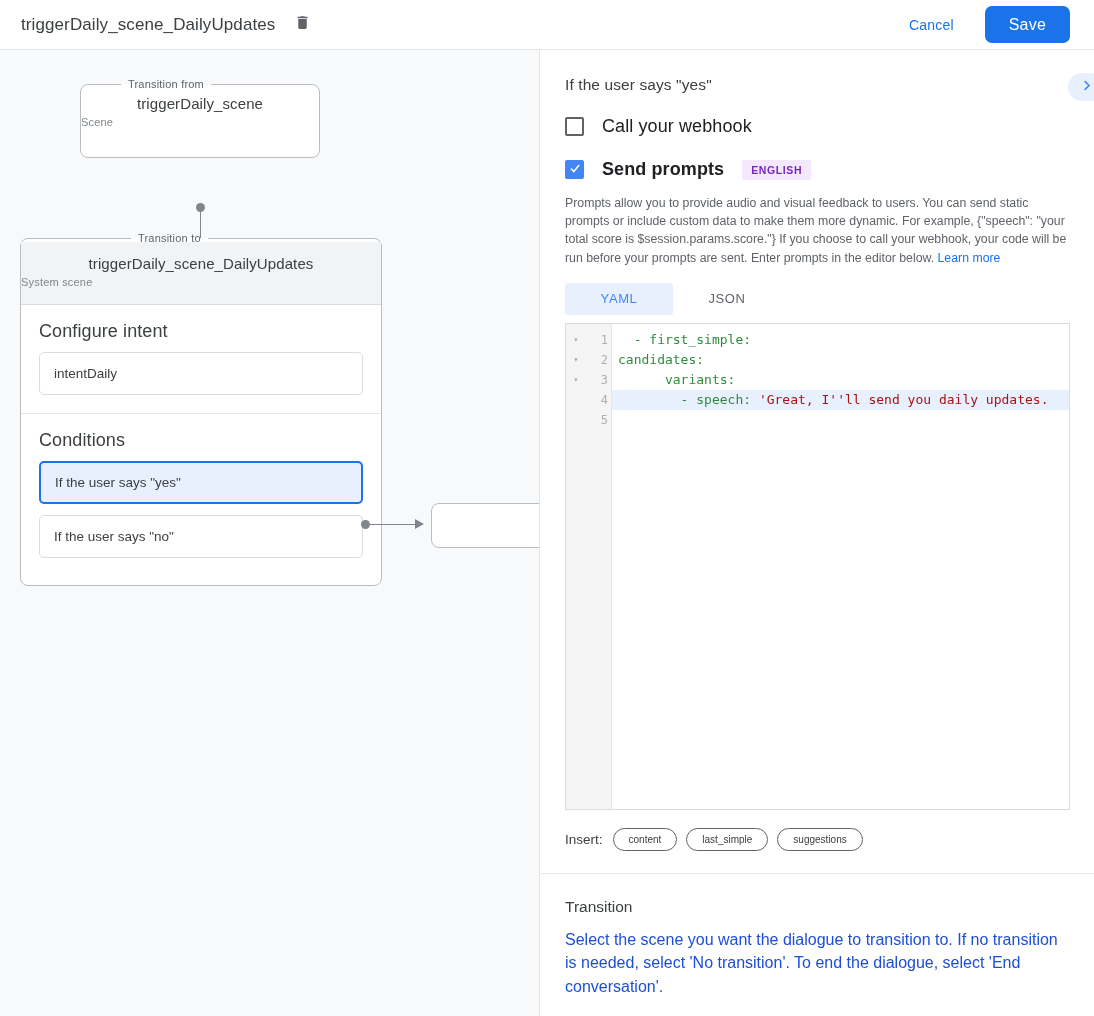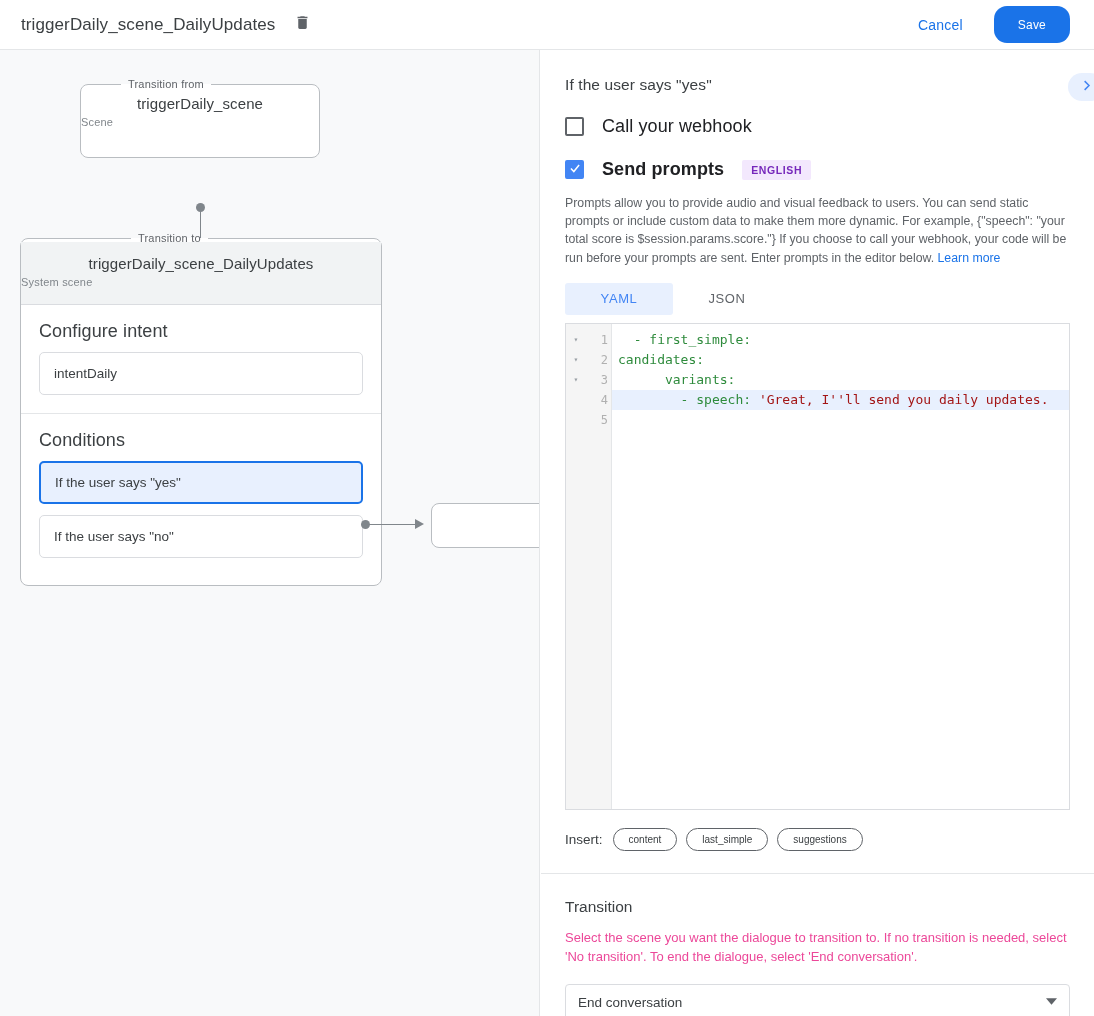--- a/index.html
+++ b/index.html
@@ -30,22 +30,22 @@
   .trash-btn svg { width: 17px; height: 17px; fill: #5f6368; }
   .topbar-spacer { flex: 1; }
   .cancel-btn {
     color: #1a73e8; font-size: 14px; font-weight: 500; letter-spacing: .2px;
     background: none; border: none; cursor: pointer; padding: 9px 10px;
     border-radius: 4px; font-family: inherit;
   }
   .save-btn {
     margin-left: 21px; margin-right: 24px;
     background: #1a73e8; color: #fff; border: none; cursor: pointer;
-    font-size: 12px; font-weight: 500; letter-spacing: .2px;
-    padding: 0 24px; height: 37px; border-radius: 13px; font-family: inherit;
+    font-size: 16px; font-weight: 500; letter-spacing: .2px;
+    padding: 0 24px; height: 37px; border-radius: 7px; font-family: inherit;
   }
 
   
   .left-panel {
     position: absolute; left: 0; top: 50px; width: 540px; height: 966px;
     background: #f8f9fa; border-right: 1px solid #e4e6e8; overflow: hidden;
   }
 
   fieldset.node {
     position: absolute; border: 1px solid #b9bdc1; border-radius: 8px;
@@ -214,21 +214,21 @@
   .chip {
     border: 1px solid #5f6368; border-radius: 16px; padding: 5px 15px;
     font-size: 10px; color: #3c4043; margin-right: 9px; cursor: pointer;
     background: #fff;
   }
 
   .sec-divider { height: 1px; background: #e4e6e8; width: 553px; margin-left: -24px; }
 
   .trans-sec { padding: 24px 24px 0 24px; }
   .trans-title { font-size: 15.5px; color: #3c4043; margin-bottom: 12px; }
-  .trans-desc { font-size: 13px; line-height: 1.48; color: #ec4899; margin-bottom: 18px; }
+  .trans-desc { font-size: 16px; line-height: 1.48; color: #1d4ed8; margin-bottom: 18px; }
   .select-box {
     border: 1px solid #dadce0; border-radius: 4px; height: 36px;
     display: flex; align-items: center; padding: 0 12px;
     font-size: 13.5px; color: #3c4043; cursor: pointer; background: #fff;
   }
   .select-box .caret { margin-left: auto; }
   .select-box .caret svg { width: 11px; height: 11px; fill: #5f6368; }
 </style>
 </head>
 <body>

